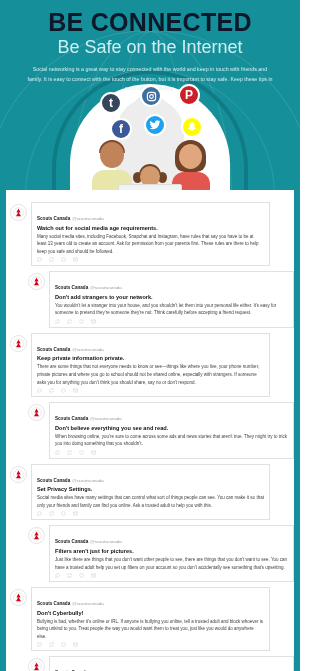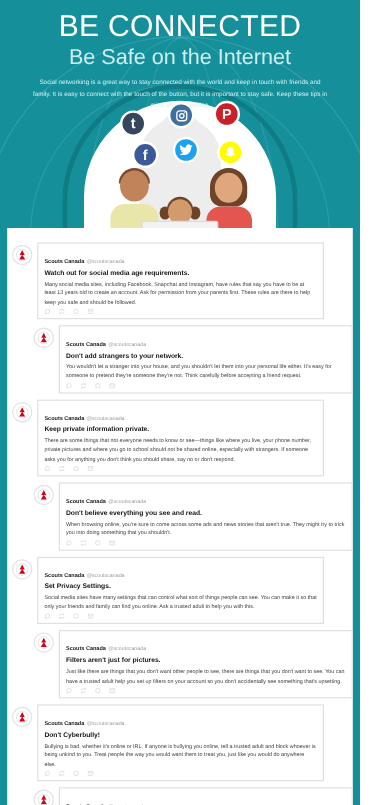--- a/index.html
+++ b/index.html
@@ -38,23 +38,23 @@
   }
   .globe-lines:after { width: 74px; margin-left: -37px; }
   .globe-lines2 {
     position: absolute; left: 50%; top: 70px;
     width: 250px; height: 250px; margin-left: -125px;
     border-radius: 50%;
     border: 1px solid rgba(255,255,255,0.11);
   }
   .header-inner { position: relative; z-index: 3; padding-top: 9px; text-align: center; }
   .title-main {
-    color: #ffffff;
+    color: #0f172a;
     font-size: 25px;
-    font-weight: normal;
+    font-weight: bold;
     letter-spacing: .3px;
     line-height: 1.05;
   }
   .title-sub {
     color: #cdeef1;
     font-size: 18px;
     font-weight: normal;
     line-height: 1.25;
     margin-top: 1px;
   }

